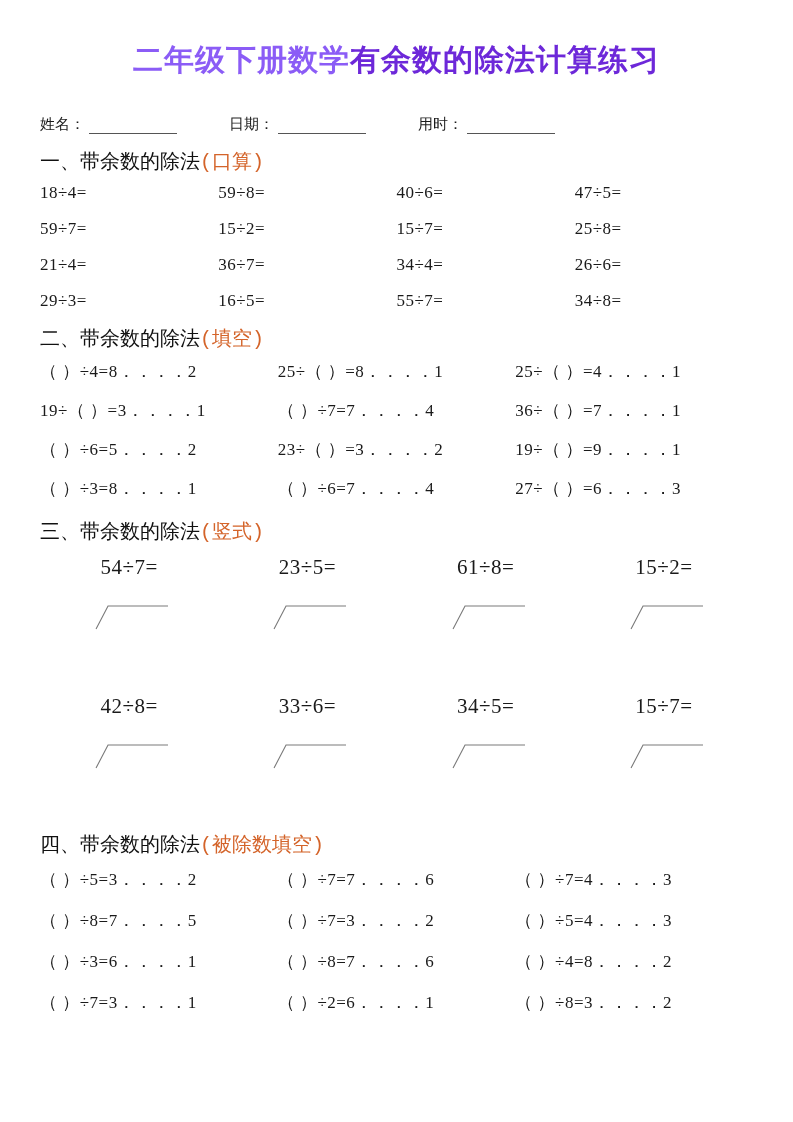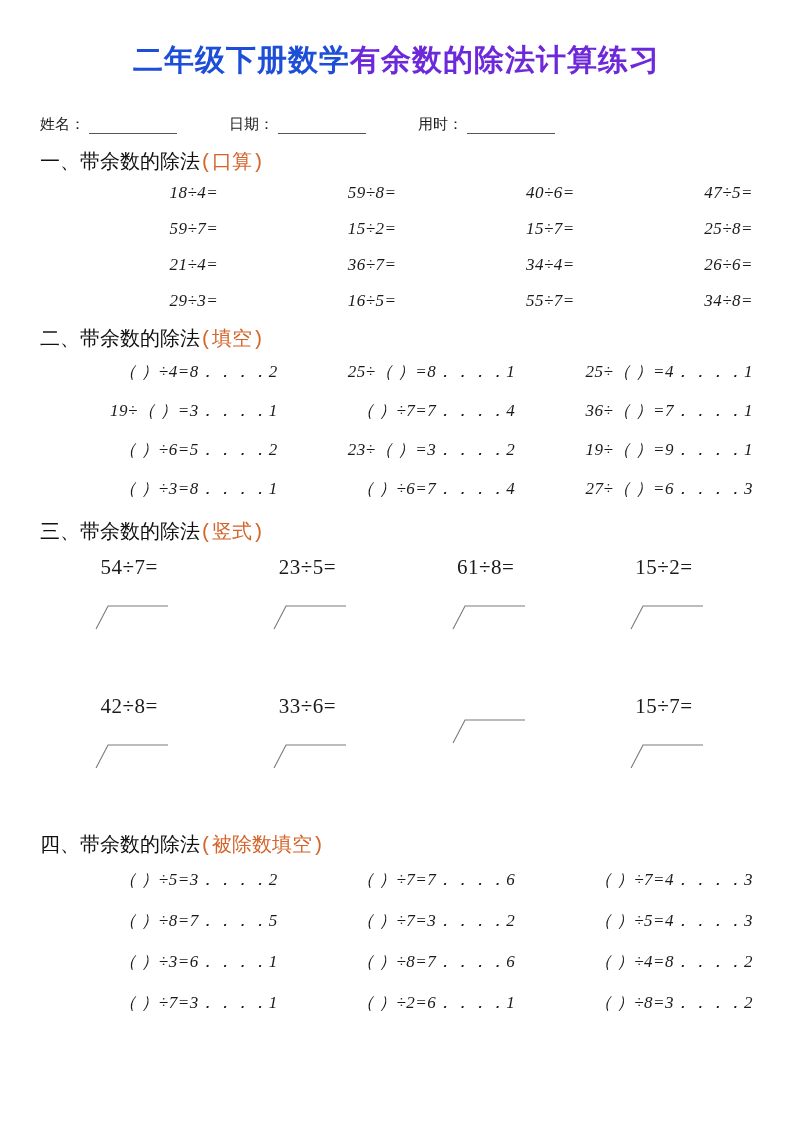--- a/index.html
+++ b/index.html
@@ -26,21 +26,21 @@
   .title {
     text-align: center;
     font-family: "DejaVu Sans", sans-serif;
     font-weight: bold;
     font-size: 30px;
     letter-spacing: 1px;
     margin-top: 14px;
     margin-bottom: 4px;
     white-space: nowrap;
   }
-  .title .t-black { color: #1d4ed8; }
+  .title .t-black { color: #8b5cf6; }
   .title .t-red { color: #6d28d9; }
 
   
   .info-row {
     display: flex;
     justify-content: flex-start;
     gap: 52px;
     margin-top: 34px;
     margin-bottom: 10px;
     font-size: 15px;
@@ -78,24 +78,23 @@
   }
   .grid3 {
     display: grid;
     grid-template-columns: repeat(3, 1fr);
     row-gap: 16px;
     margin-top: 8px;
   }
   .cell {
     font-size: 17px;
     font-family: "Liberation Serif", serif;
-    text-align: right;
+    text-align: left;
     white-space: nowrap;
     letter-spacing: 0.5px;
-    font-style: italic;
   }
   .grid3 .cell { font-size: 17px; }
 
   
   .vgrid {
     display: grid;
     grid-template-columns: repeat(4, 1fr);
     margin-top: 10px;
     row-gap: 0;
   }
@@ -256,20 +255,21 @@
       <div class="vexpr">33÷6=</div>
       <div class="vbox">
         <span class="corner">
           <svg width="76" height="26" viewBox="0 0 76 26">
               <path d="M2 25 L14 2 L74 2" fill="none" stroke="#7a7a7a" stroke-width="1.1"></path>
             </svg>
         </span>
       </div>
     </div>
     <div class="vcell">
+      <div class="vexpr">34÷5=</div>
       <div class="vbox">
         <span class="corner">
           <svg width="76" height="26" viewBox="0 0 76 26">
               <path d="M2 25 L14 2 L74 2" fill="none" stroke="#7a7a7a" stroke-width="1.1"></path>
             </svg>
         </span>
       </div>
     </div>
     <div class="vcell">
       <div class="vexpr">15÷7=</div>

